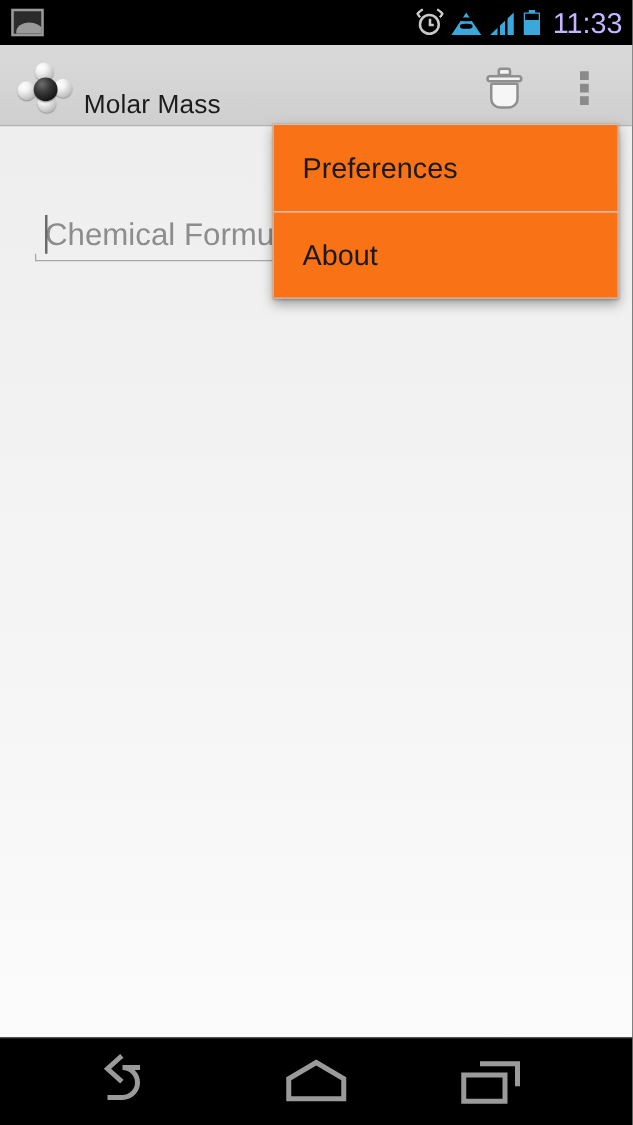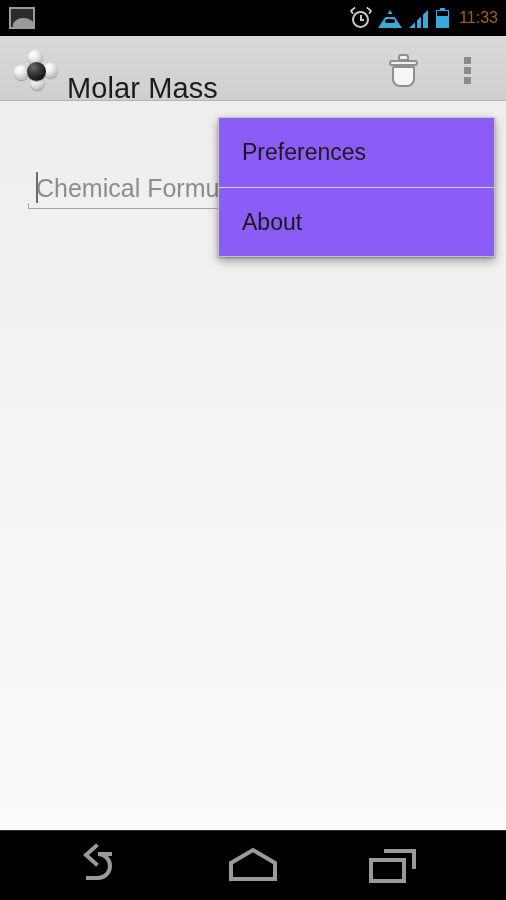--- a/index.html
+++ b/index.html
@@ -153,22 +153,22 @@
     width: 5px; height: 3px;
     background: #3ba8db;
   }
   .battery-icon .empty {
     position: absolute;
     left: 1px; top: 3px;
     width: 11px; height: 5px;
     background: #000;
   }
   #clock {
-    color: #a16207;
-    font-size: 16px;
+    color: #c4b5fd;
+    font-size: 23px;
     letter-spacing: 0px;
     margin-left: 3px;
     line-height: 36px;
     font-family: "Liberation Sans", sans-serif;
   }
 
   
   #content {
     position: absolute;
     left: 0; top: 36px;
@@ -207,21 +207,21 @@
     box-shadow: 0 1px 1px rgba(0,0,0,0.35);
   }
   .bond {
     position: absolute;
     background: #cfcfcf;
     border-radius: 2px;
   }
   #app-title {
     position: absolute;
     left: 67px; top: 36px;
-    font-size: 29px;
+    font-size: 21px;
     color: #1c1c1c;
     letter-spacing: 0.1px;
   }
   #delete-button {
     position: absolute;
     right: 78px; top: 13px;
     width: 48px; height: 40px;
     cursor: pointer;
   }
   .trash {
@@ -314,23 +314,23 @@
   #formula-caret {
     position: absolute;
     left: 8px; top: 5px;
     width: 2px; height: 31px;
     background: #6b6b6b;
   }
 
   
   #overflow-menu {
     position: absolute;
-    left: 218px; top: 117px;
+    left: 218px; top: 99px;
     width: 277px;
-    background: #8b5cf6;
+    background: #f97316;
     border: 1px solid #c4c4c4;
     box-sizing: border-box;
     box-shadow: 0 4px 9px rgba(0,0,0,0.35), 0 1px 2px rgba(0,0,0,0.25);
     z-index: 20;
   }
   .menu-item {
     height: 69px;
     line-height: 69px;
     padding-left: 23px;
     font-size: 23px;

